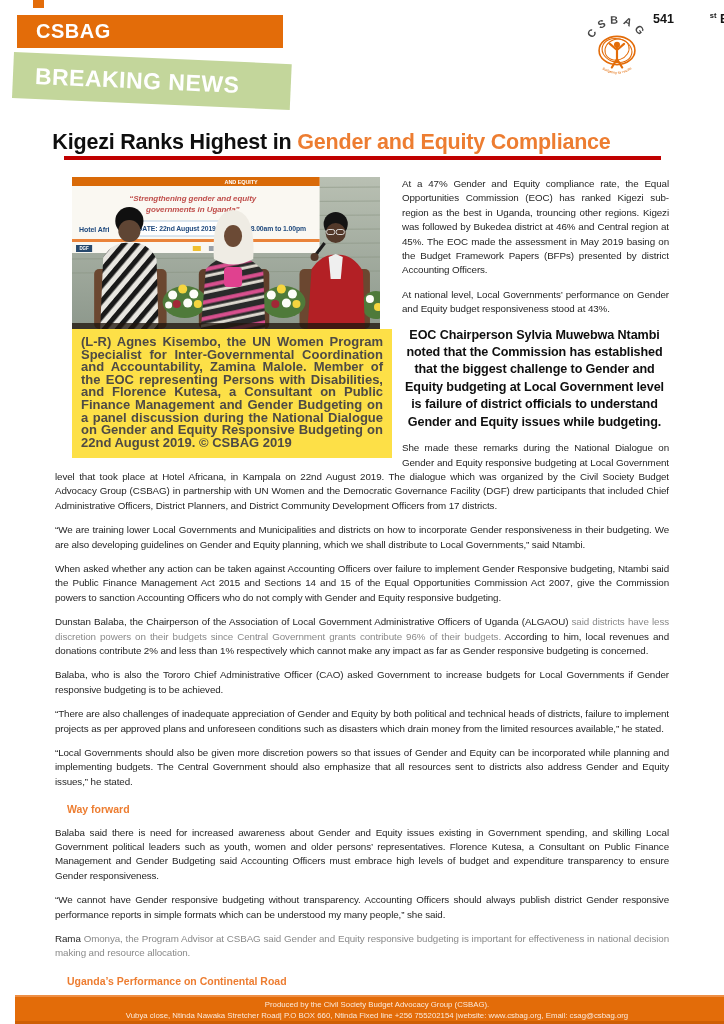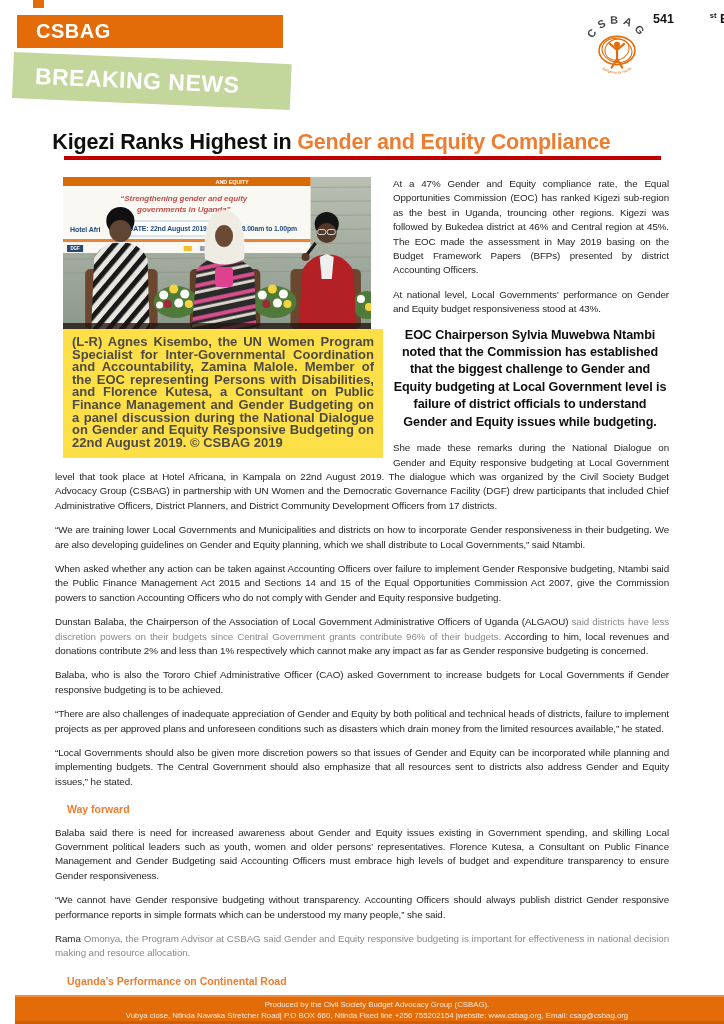--- a/index.html
+++ b/index.html
@@ -32,21 +32,21 @@
     font-size:21.5px; font-weight:bold; color:#0f0f0f; letter-spacing:-0.2px;
   }
   .headline .hl { color:#ED7D31; }
   .red-rule { position:absolute; top:156px; left:64px; width:597px; height:4px; background:#C00000; }
 
   .article {
     position:absolute; top:177px; left:55px; width:614px;
     font-size:9.8px; line-height:14.4px; color:#262626; text-align:justify;
     letter-spacing:-0.1px;
   }
-  figure.photo-block { float:left; width:320px; margin:0 10px 5px 8px; padding:0; }
+  figure.photo-block { float:left; width:320px; margin:0 10px 5px 17px; padding:0; }
   .photo-svg { display:block; width:308px; height:152px; }
   figcaption.photo-caption {
     background:#fde047; padding:7px 9px 9px; font-size:13px; font-weight:bold;
     color:#4e4a45; line-height:12.6px; text-align:justify; letter-spacing:0;
   }
   .article p { margin:0 0 10px; }
   p.quote {
     font-size:12.6px; font-weight:bold; text-align:center; line-height:17.4px;
     color:#0f0f0f; margin:3px 0 10px; padding:0 2px; letter-spacing:-0.1px;
   }

